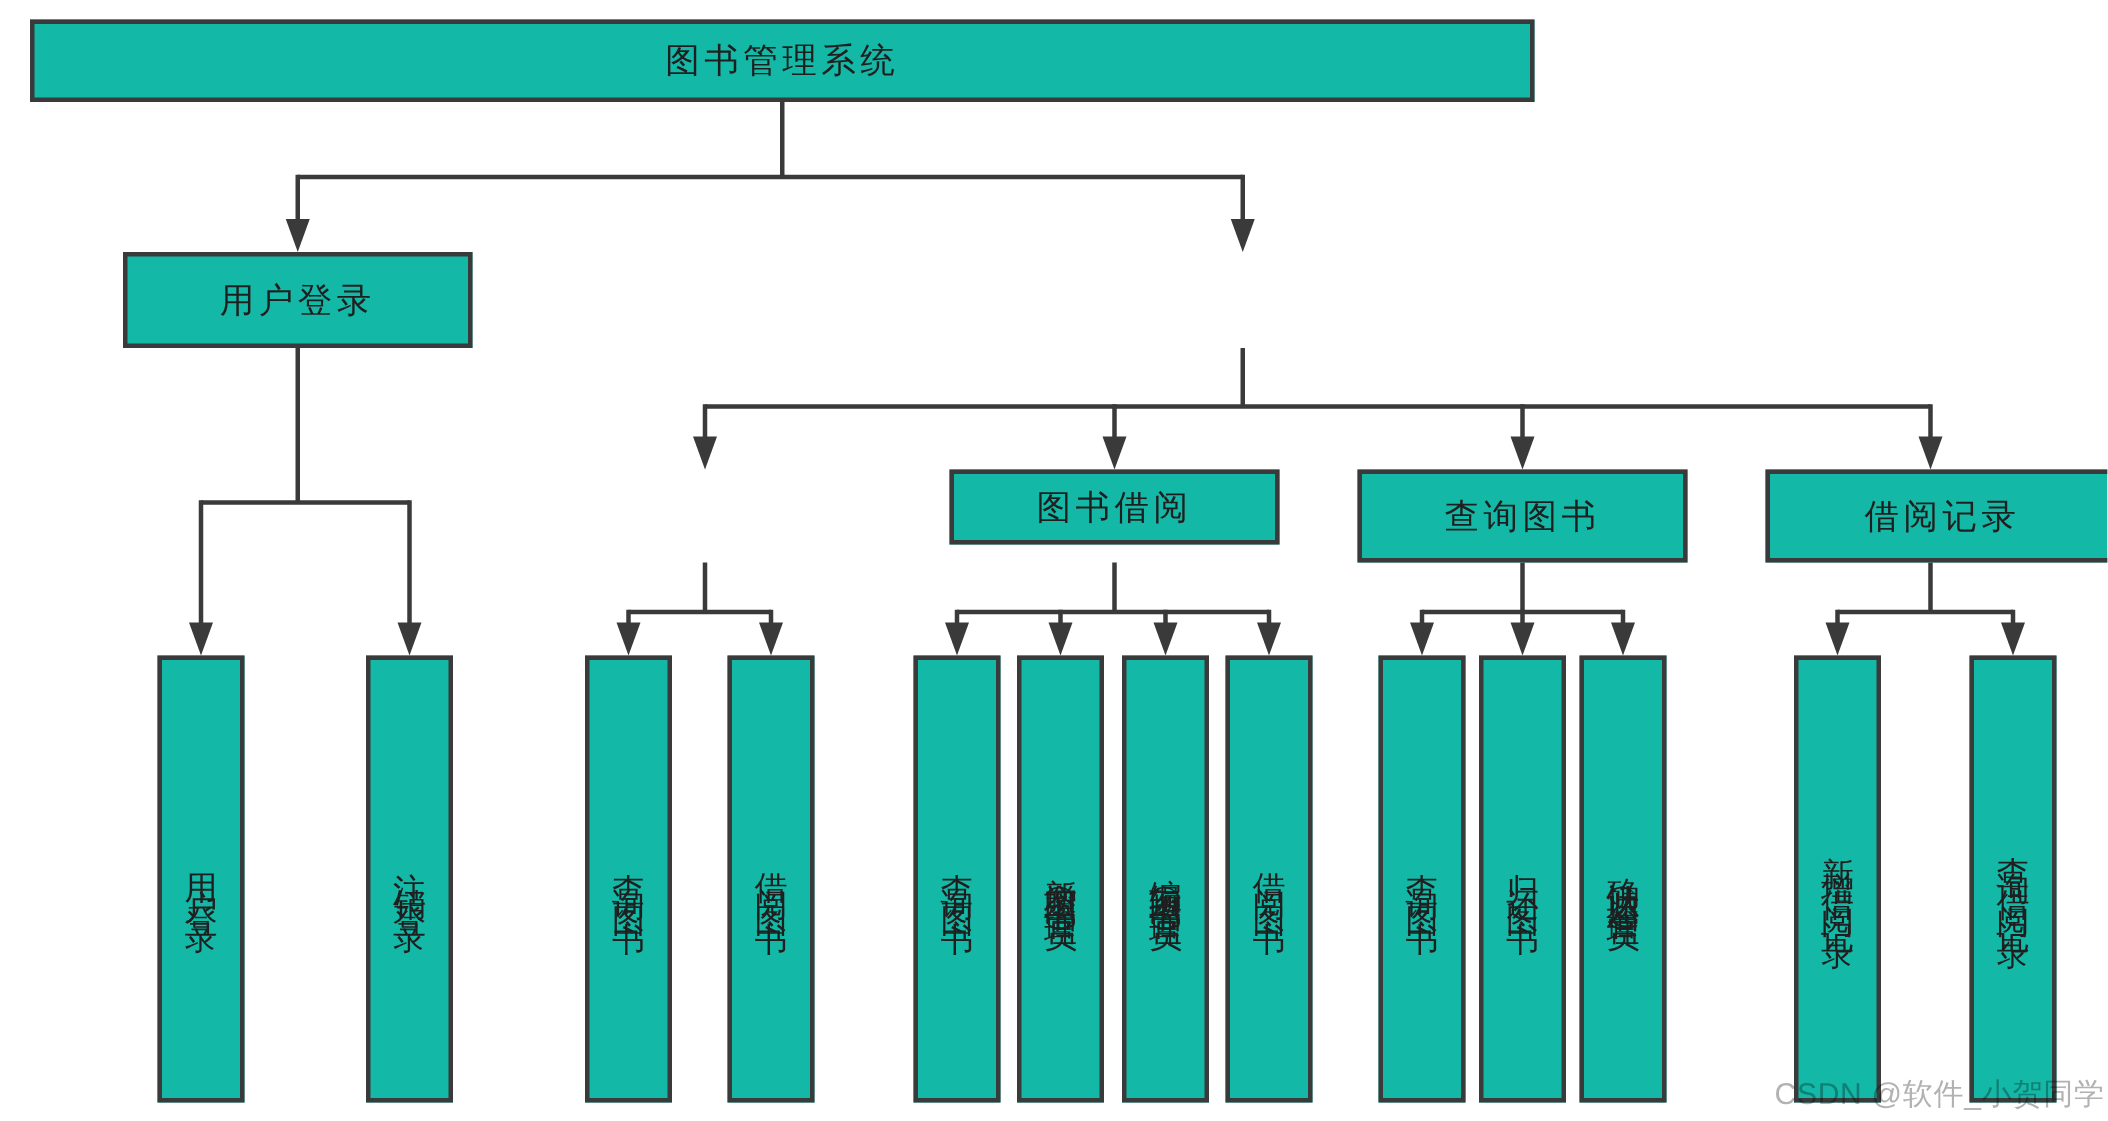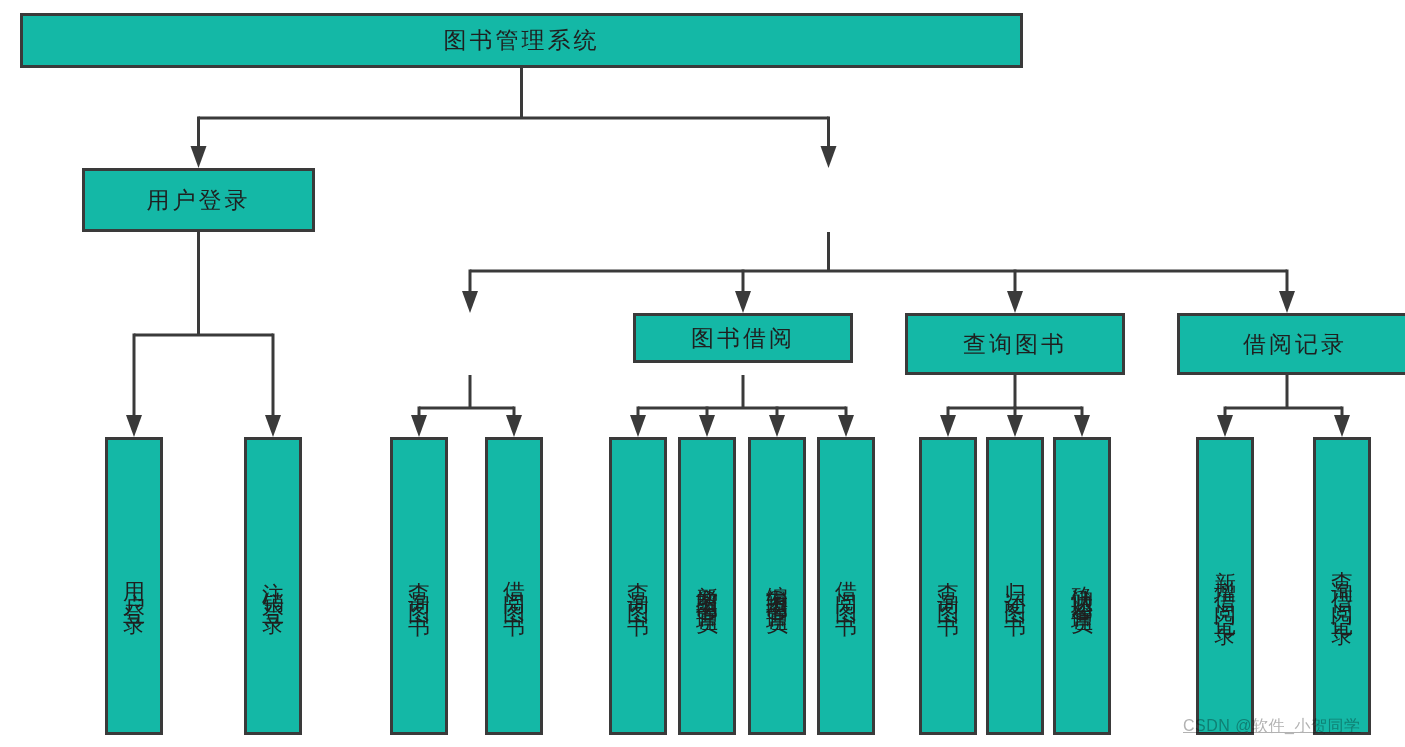--- a/index.html
+++ b/index.html
@@ -42,25 +42,24 @@
     letter-spacing: 11px;
     line-height: 1;
   }
   .node.v.long span { letter-spacing: 4px; }
   .watermark {
     position: absolute;
     left: 1183px;
     top: 716px;
     z-index: 3;
     color: var(--watermark, #b0b0b0);
-    font-size: 16px;
+    font-size: 20px;
     letter-spacing: 0.5px;
     white-space: nowrap;
     mix-blend-mode: multiply;
-    text-decoration: underline;
   }
 </style>
 </head>
 <body>
 
 <div class="stage">
 
   <svg class="wires" width="1405" height="747" viewBox="0 0 1405 747" fill="none" stroke="currentColor" stroke-width="3">
 
     <g>

